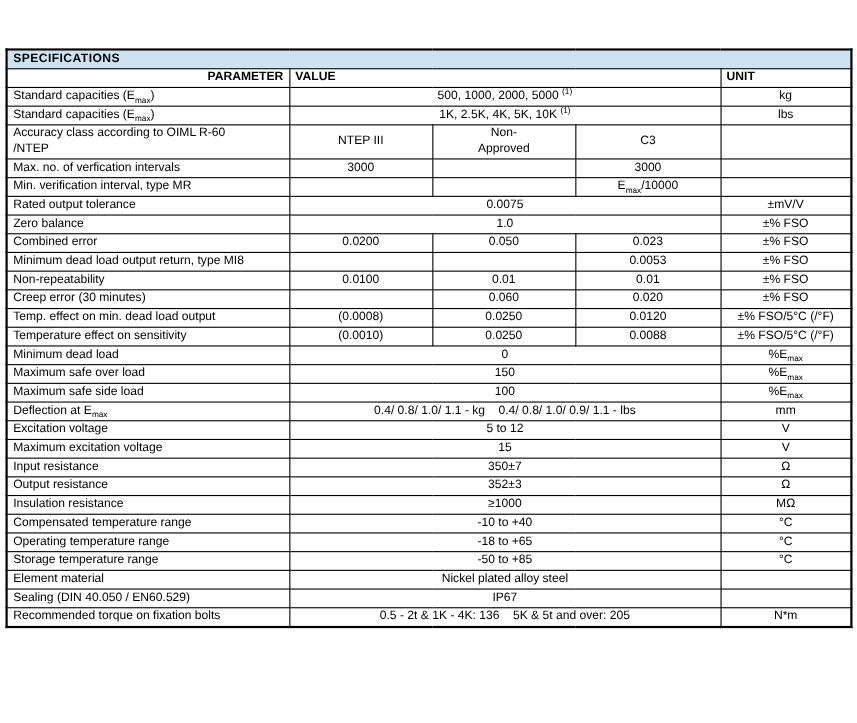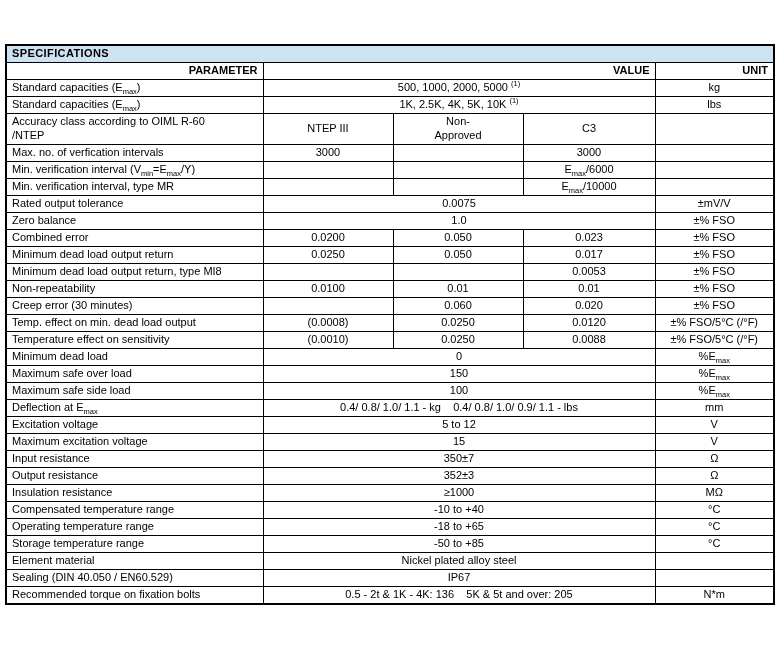--- a/index.html
+++ b/index.html
@@ -35,21 +35,21 @@
   }
   th.title-cell {
     background: #cde3f1;
     text-align: left;
     font-size: 14.5px;
     font-weight: bold;
     letter-spacing: 0.4px;
     height: 19px;
     padding-left: 13px;
   }
-  th.col-head { font-weight: bold; text-align: right; height: 15px; }
+  th.col-head { font-weight: bold; text-align: left; height: 15px; }
   th.col-head.param-head { text-align: right; }
   td.param-cell { text-align: left; white-space: pre-wrap; }
   td.value-cell, td.unit-cell { text-align: center; white-space: pre-wrap; }
   sub { font-size: 7.5px; line-height: 0; text-align: center; }
   sup { font-size: 7.5px; line-height: 0; }
 </style>
 </head>
 <body>
 
 <div class="page">
@@ -92,27 +92,20 @@
           <td class="unit-cell"></td>
         </tr>
         <tr>
           <td class="param-cell">Max. no. of verfication intervals</td>
           <td class="value-cell">3000</td>
           <td class="value-cell"></td>
           <td class="value-cell">3000</td>
           <td class="unit-cell"></td>
         </tr>
         <tr>
-          <td class="param-cell">Min. verification interval (V<sub>min</sub>=E<sub>max</sub>/Y)</td>
-          <td class="value-cell"></td>
-          <td class="value-cell"></td>
-          <td class="value-cell">E<sub>max</sub>/6000</td>
-          <td class="unit-cell"></td>
-        </tr>
-        <tr>
           <td class="param-cell">Min. verification interval, type MR</td>
           <td class="value-cell"></td>
           <td class="value-cell"></td>
           <td class="value-cell">E<sub>max</sub>/10000</td>
           <td class="unit-cell"></td>
         </tr>
         <tr>
           <td class="param-cell">Rated output tolerance</td>
           <td class="value-cell" colspan="3">0.0075</td>
           <td class="unit-cell">±mV/V</td>
@@ -120,27 +113,20 @@
         <tr>
           <td class="param-cell">Zero balance</td>
           <td class="value-cell" colspan="3">1.0</td>
           <td class="unit-cell">±% FSO</td>
         </tr>
         <tr>
           <td class="param-cell">Combined error</td>
           <td class="value-cell">0.0200</td>
           <td class="value-cell">0.050</td>
           <td class="value-cell">0.023</td>
-          <td class="unit-cell">±% FSO</td>
-        </tr>
-        <tr>
-          <td class="param-cell">Minimum dead load output return</td>
-          <td class="value-cell">0.0250</td>
-          <td class="value-cell">0.050</td>
-          <td class="value-cell">0.017</td>
           <td class="unit-cell">±% FSO</td>
         </tr>
         <tr>
           <td class="param-cell">Minimum dead load output return, type MI8</td>
           <td class="value-cell"></td>
           <td class="value-cell"></td>
           <td class="value-cell">0.0053</td>
           <td class="unit-cell">±% FSO</td>
         </tr>
         <tr>

